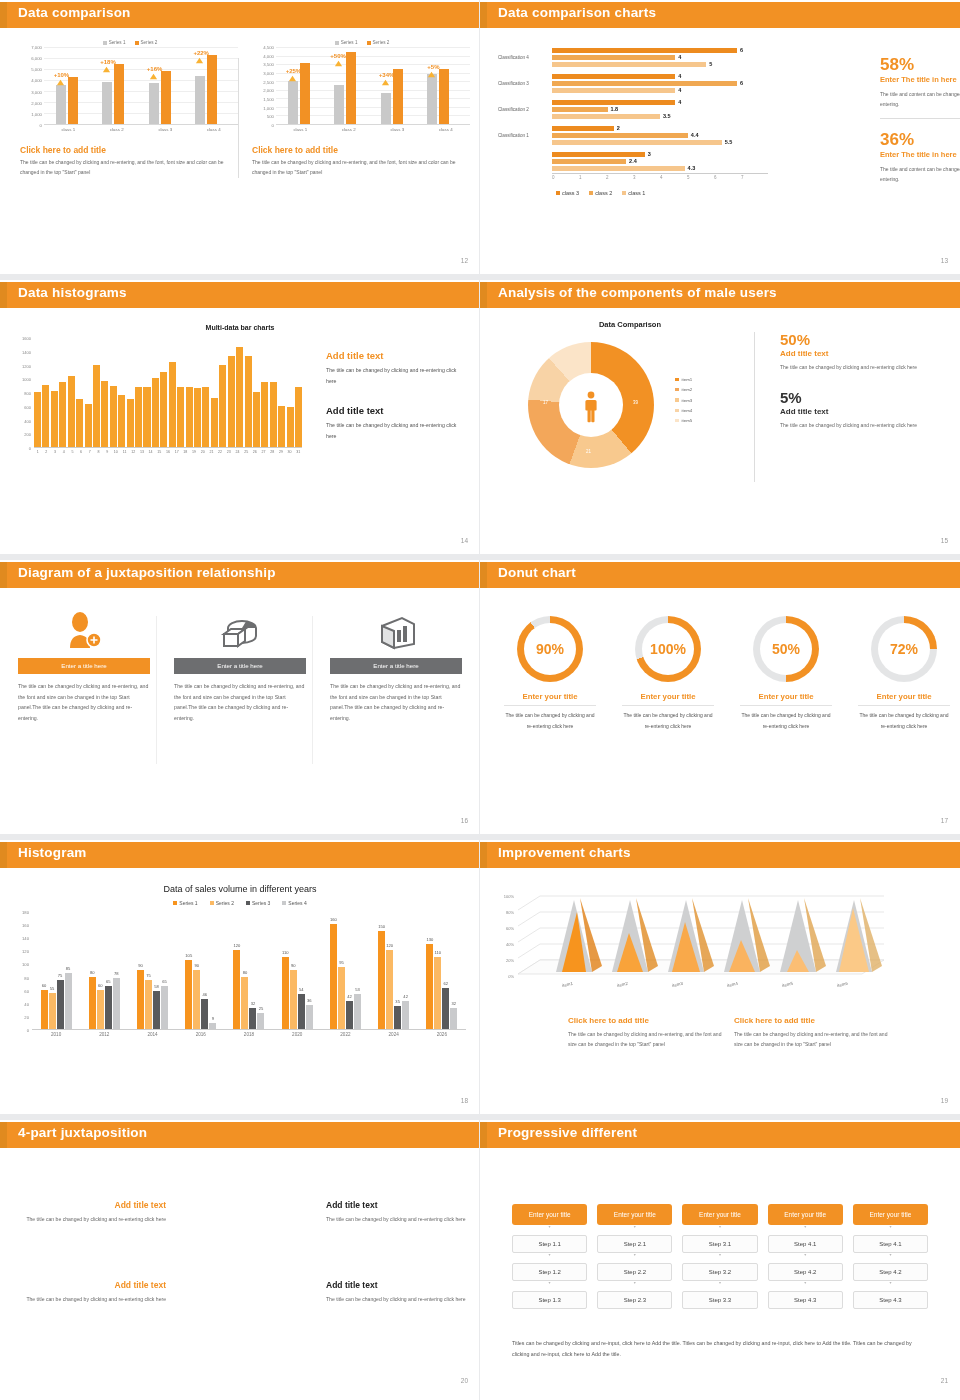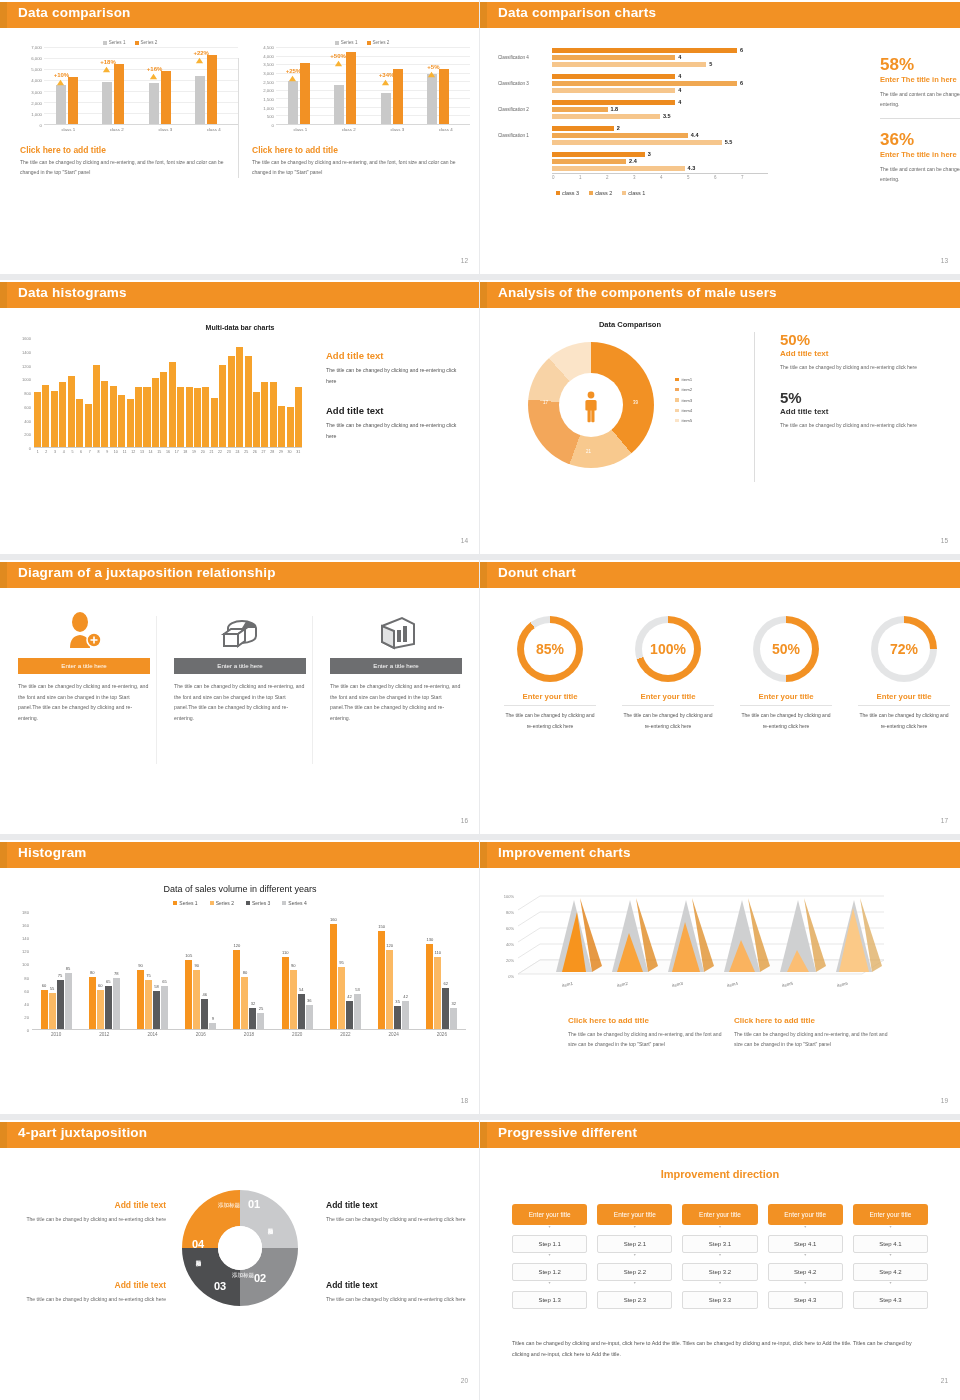--- a/index.html
+++ b/index.html
@@ -640,21 +640,21 @@
   </div>
 
   <div class="slide">
     <div class="slide-inner">
       <div class="hdr"></div>
         <div class="hdr-tab"></div>
       <div class="hdr-t">Donut chart</div>
 
       <div class="s17-col" style="left:18px">
         <div class="ring" style="background:conic-gradient(#F29124 0deg 324deg, #e4e5e6 324deg 360deg)">
-          <div class="ring-hole">85%</div>
+          <div class="ring-hole">90%</div>
         </div>
         <div class="s17-t">Enter your title</div>
         <div class="s17-hr"></div>
         <div class="s17-p">The title can be changed by clicking and re-entering click here</div>
       </div>
 
       <div class="s17-col" style="left:136px">
         <div class="ring" style="background:conic-gradient(#F29124 0deg 252deg, #e4e5e6 252deg 360deg)">
           <div class="ring-hole">100%</div>
         </div>
@@ -923,37 +923,20 @@
     </div>
     <div class="sep-h"></div>
   </div>
 
   <div class="slide">
     <div class="slide-inner">
       <div class="hdr"></div>
         <div class="hdr-tab"></div>
       <div class="hdr-t">4-part juxtaposition</div>
 
-      <div class="s20-ring">
-        <svg width="128" height="128" viewBox="0 0 128 128">
-          <path d="M64 6 A58 58 0 0 1 122 64 L86 64 A22 22 0 0 0 64 42 Z" fill="#C9CACC"></path>
-          <path d="M122 64 A58 58 0 0 1 64 122 L64 86 A22 22 0 0 0 86 64 Z" fill="#8E8F91"></path>
-          <path d="M64 122 A58 58 0 0 1 6 64 L42 64 A22 22 0 0 0 64 86 Z" fill="#4D4E50"></path>
-          <path d="M6 64 A58 58 0 0 1 64 6 L64 42 A22 22 0 0 0 42 64 Z" fill="#F29124"></path>
-          <circle cx="64" cy="64" r="22" fill="#fff"></circle>
-        </svg>
-        <div class="s20-num" style="left:72px; top:14px">01</div>
-        <div class="s20-num" style="left:78px; top:88px">02</div>
-        <div class="s20-num" style="left:38px; top:96px">03</div>
-        <div class="s20-num" style="left:16px; top:54px">04</div>
-        <div class="s20-cn" style="left:92px; top:40px; writing-mode:vertical-rl">添加标题</div>
-        <div class="s20-cn" style="left:56px; top:88px">添加标题</div>
-        <div class="s20-cn" style="left:20px; top:72px; writing-mode:vertical-rl">添加标题</div>
-        <div class="s20-cn" style="left:42px; top:18px">添加标题</div>
-      </div>
 
       <div class="s20-l" style="left:18px; top:80px">
         <div class="s20-h-o">Add title text</div>
         <div class="s20-p">The title can be changed by clicking and re-entering click here</div>
       </div>
       <div class="s20-r" style="left:326px; top:80px">
         <div class="s20-h-d">Add title text</div>
         <div class="s20-p">The title can be changed by clicking and re-entering click here</div>
       </div>
       <div class="s20-l" style="left:18px; top:160px">
@@ -967,21 +950,20 @@
       <div class="pg">20</div>
     </div>
     <div class="sep-v"></div>
   </div>
 
   <div class="slide">
     <div class="slide-inner">
       <div class="hdr"></div>
         <div class="hdr-tab"></div>
       <div class="hdr-t">Progressive different</div>
-      <div class="s21-h">Improvement direction</div>
       <div class="s21-grid" id="s21grid">
           <div class="s21-col">
             <div class="s21-top">Enter your title</div>
             <div class="s21-ar">▾</div>
             <div class="s21-cell">Step 1.1</div>
             <div class="s21-ar">▾</div>
             <div class="s21-cell">Step 1.2</div>
             <div class="s21-ar">▾</div>
             <div class="s21-cell">Step 1.3</div>
           </div>

